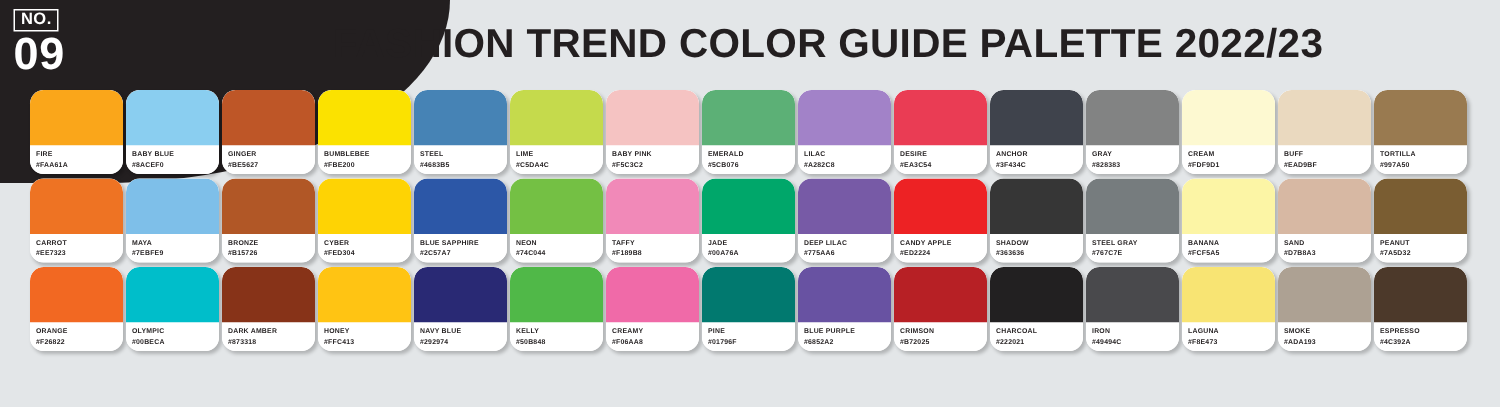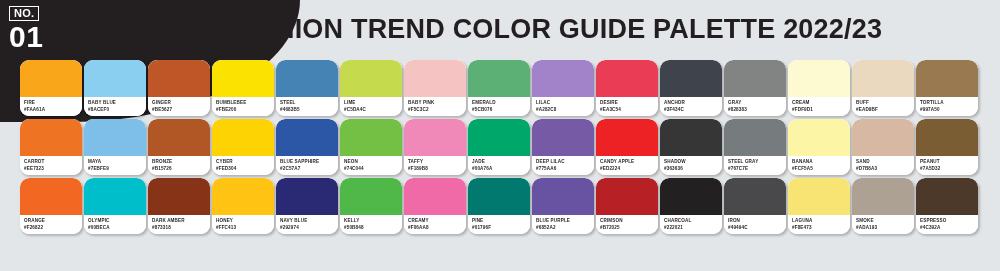--- a/index.html
+++ b/index.html
@@ -104,21 +104,21 @@
 </style>
 </head>
 <body>
 
 <div id="page">
 
   <div class="header">
     <div class="black-shape"></div>
     <div class="badge-block">
       <span class="badge-no">NO.</span>
-      <div class="badge-num">01</div>
+      <div class="badge-num">09</div>
     </div>
     <div class="title">FASHION TREND COLOR GUIDE PALETTE 2022/23</div>
   </div>
 
   <div class="palette" id="palette">
       <div class="row">
         <div class="swatch">
           <div class="chip" style="background: rgb(250, 166, 26);"></div>
           <div class="meta">
             <span class="sw-name">FIRE</span>

